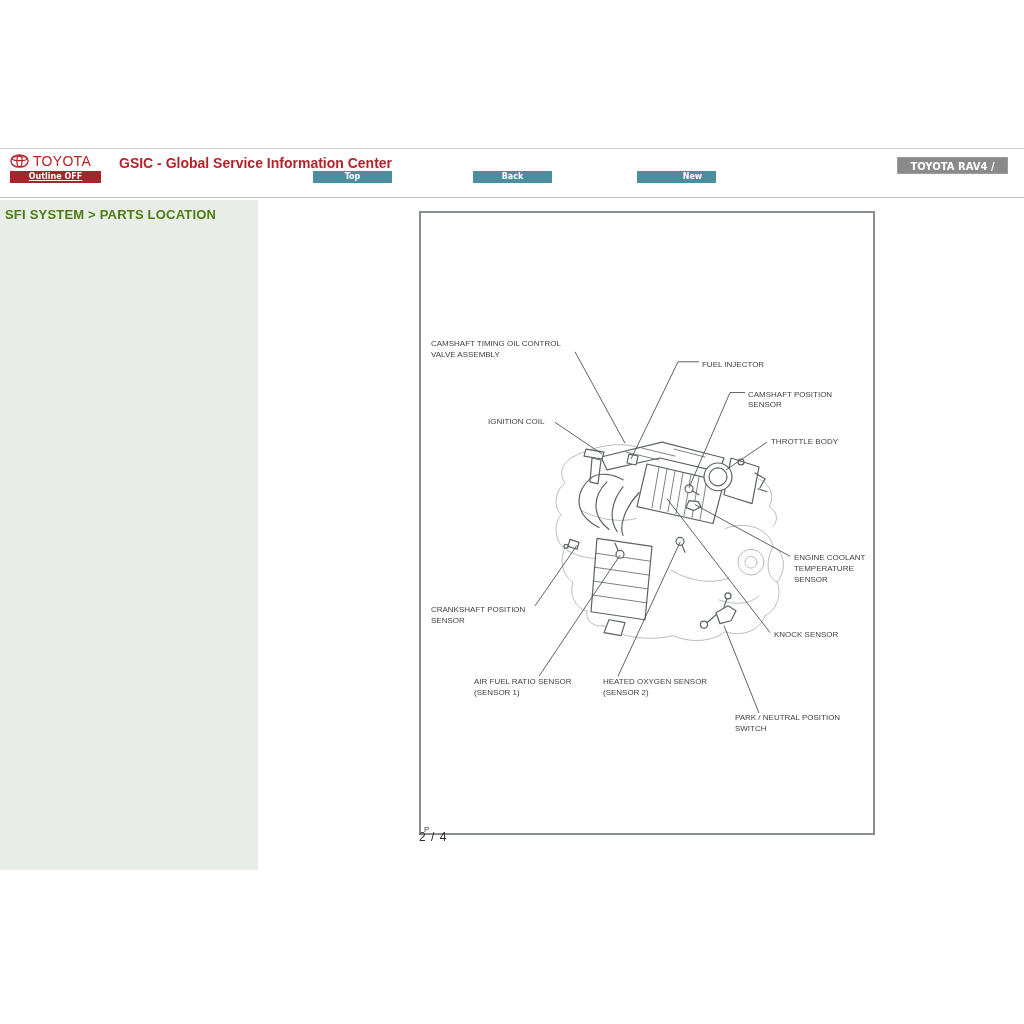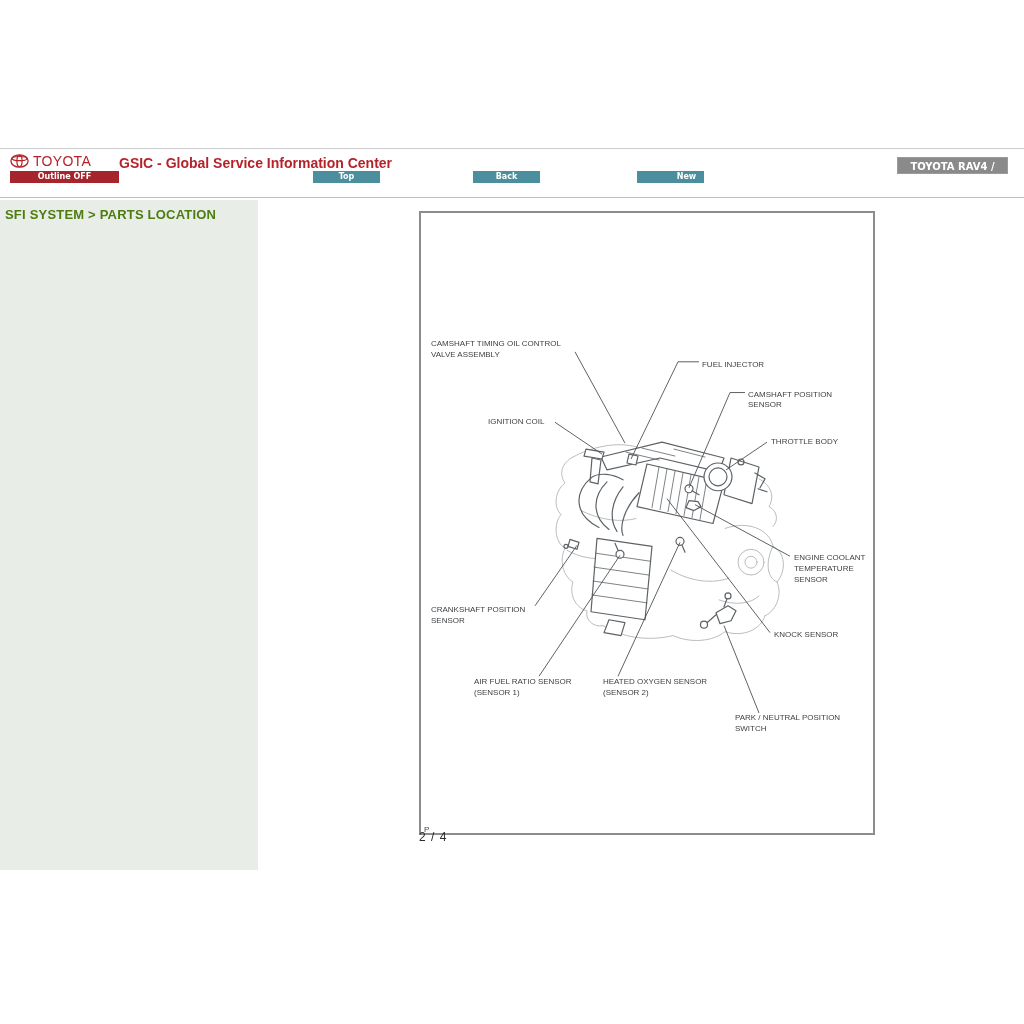--- a/index.html
+++ b/index.html
@@ -15,22 +15,22 @@
   .brand{
     position:absolute;left:10px;top:4px;display:flex;align-items:center;gap:4px;
     color:#b5232a;font-weight:normal;font-size:14px;letter-spacing:0.3px;
   }
   .brand svg{display:block;}
   .btn{
     display:block;border:none;cursor:pointer;color:#ffffff;
     font-family:"DejaVu Sans",sans-serif;font-weight:bold;font-size:8px;
     text-align:center;padding:0;line-height:12px;height:12px;
   }
-  .btn-red{position:absolute;left:10px;top:22px;width:109px;background:#a6252c;}
-  .btn-teal{background:#4b8e9d;width:67px;position:absolute;top:22px;}
+  .btn-red{position:absolute;left:10px;top:22px;width:91px;background:#a6252c;text-decoration:underline;}
+  .btn-teal{background:#4b8e9d;width:79px;position:absolute;top:22px;}
   .btn-top{left:313px;} .btn-back{left:473px;} .btn-new{left:637px;padding-left:32px;}
   .app-title{
     position:absolute;left:119px;top:6px;color:#b5232a;
     font-weight:bold;font-size:14px;white-space:nowrap;
   }
   .vehicle-badge{
     position:absolute;left:897px;top:8px;width:111px;height:17px;line-height:17px;
     background:#8a8a8a;border:1px solid #9b9b9b;box-sizing:border-box;
     color:#ffffff;font-family:"DejaVu Sans",sans-serif;font-weight:bold;font-size:10px;
     text-align:center;white-space:nowrap;

